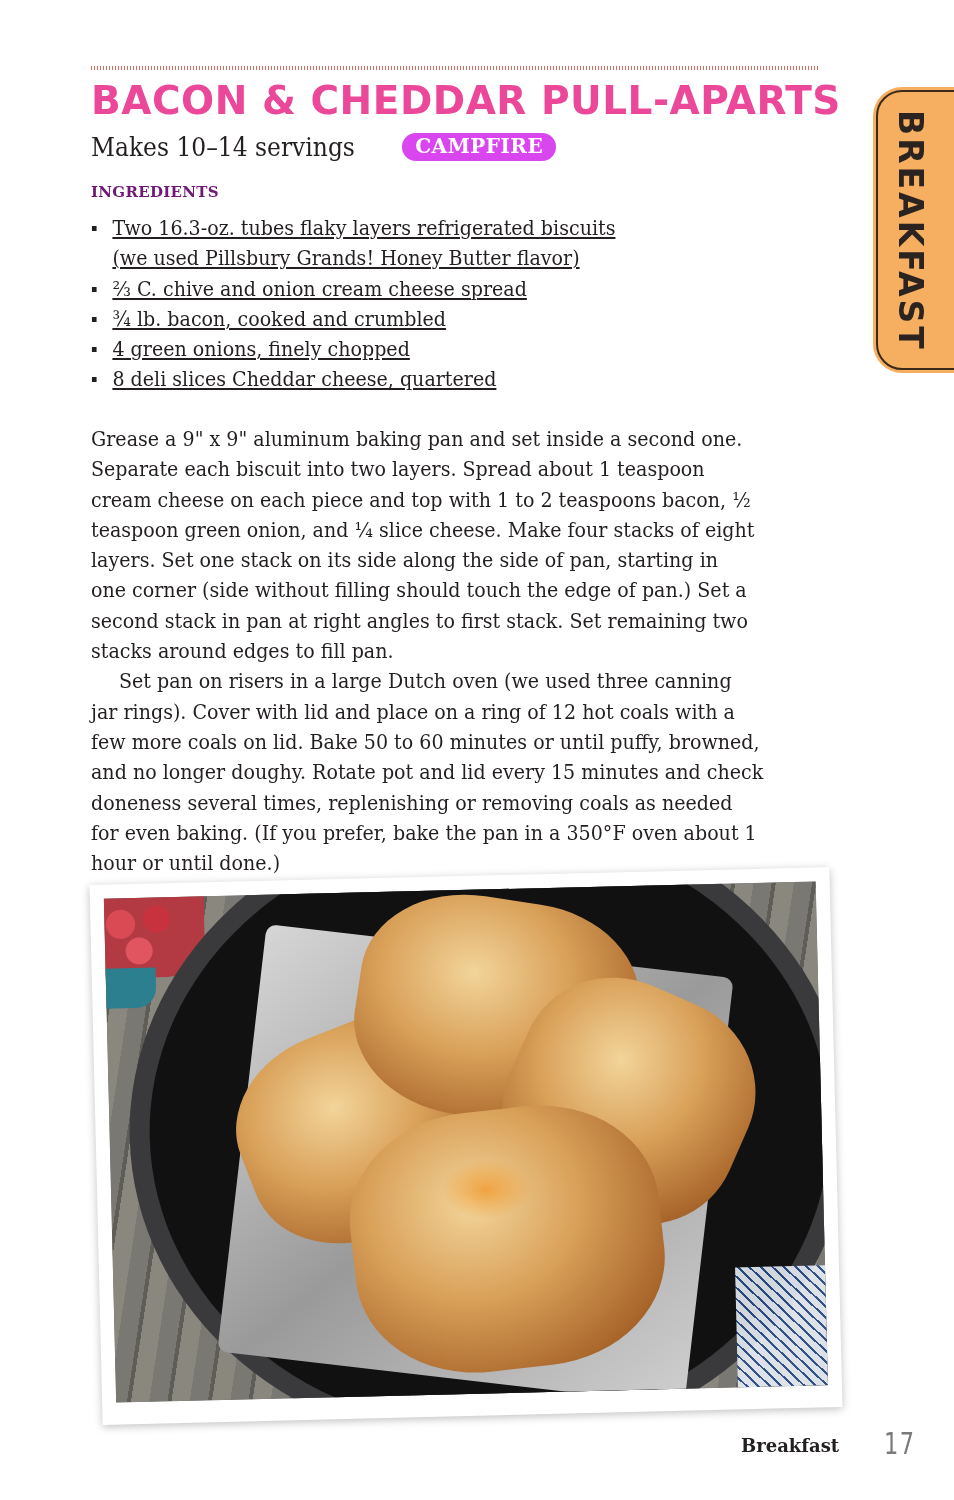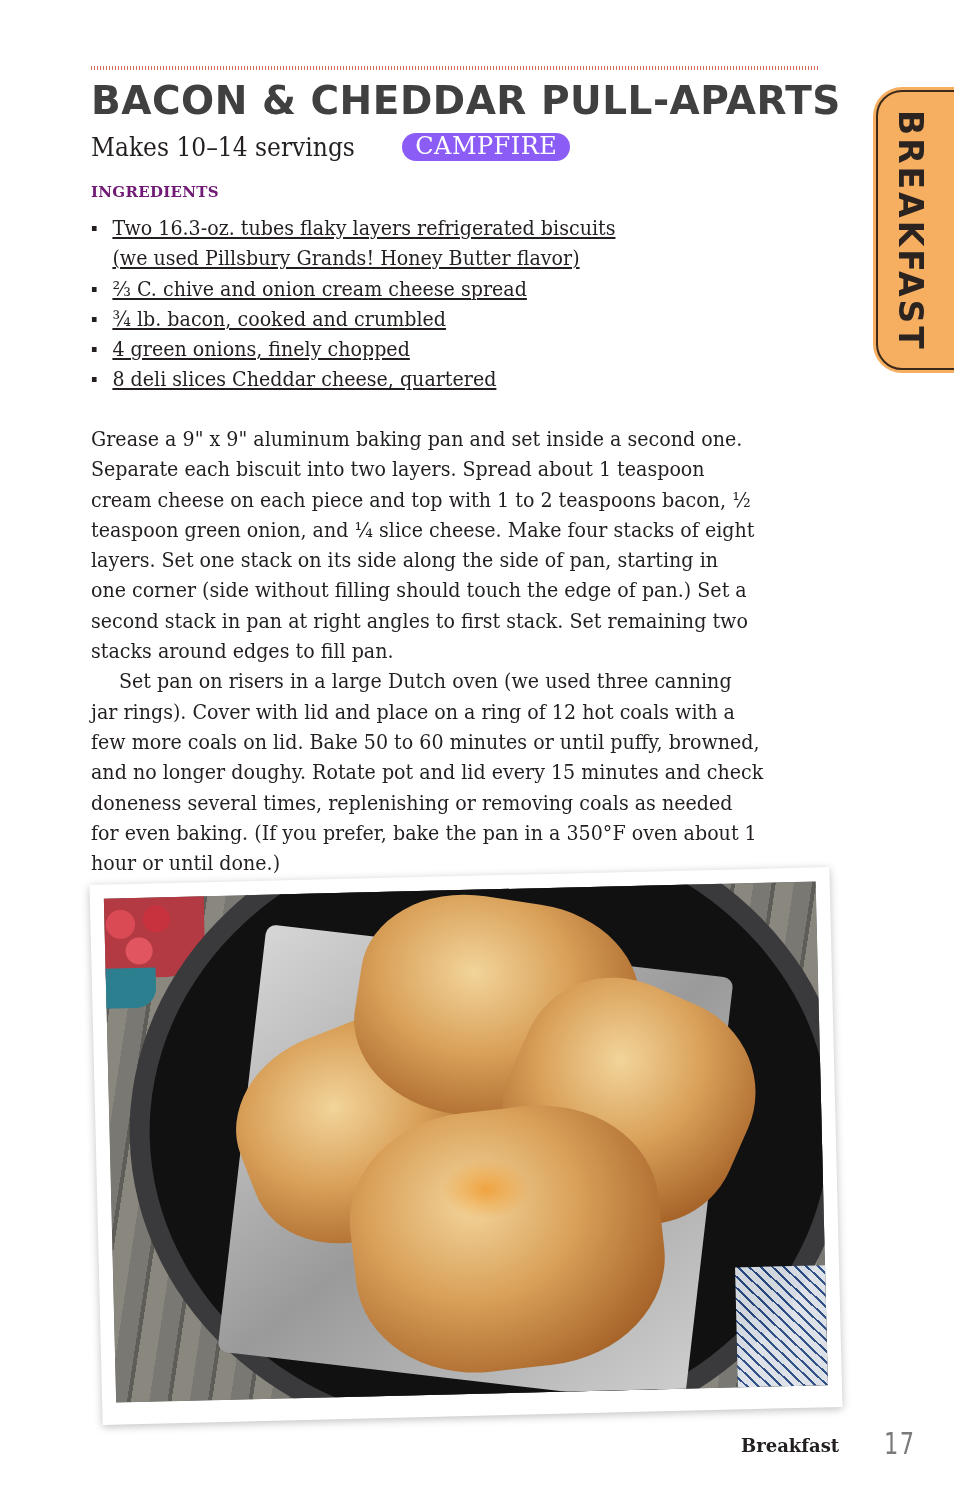--- a/index.html
+++ b/index.html
@@ -7,37 +7,37 @@
     body { position: relative; font-family: "DejaVu Serif", serif; color: #231f20; }
 
     .rule {
       position: absolute; left: 91px; top: 66px; width: 727px; height: 4px;
       background: repeating-linear-gradient(90deg, #c9523f 0 1px, transparent 1px 3px);
       opacity: 0.85;
     }
     .title {
       position: absolute; left: 91px; top: 78px;
       font-family: "DejaVu Sans", sans-serif; font-weight: bold;
-      font-size: 39px; letter-spacing: 0.5px; color: #404040;
+      font-size: 39px; letter-spacing: 0.5px; color: #ec4899;
       transform: scaleX(1.0); transform-origin: left;
       white-space: nowrap;
     }
     .subtitle-row {
       position: absolute; left: 91px; top: 132px; display: flex; align-items: center;
     }
     .servings {
       font-family: "DejaVu Serif", serif; font-size: 26px; color: #231f20;
       transform: scaleX(0.9); transform-origin: left; white-space: nowrap;
       margin-right: -8px;
     }
     .badge {
       margin-left: 26px;
-      background: #8b5cf6; color: #fff;
-      font-family: "DejaVu Serif", serif; font-weight: normal;
-      font-size: 24px; letter-spacing: 0.5px;
+      background: #d946ef; color: #fff;
+      font-family: "DejaVu Serif", serif; font-weight: bold;
+      font-size: 20px; letter-spacing: 0.5px;
       padding: 1px 13px 2px 13px; border-radius: 14px;
       line-height: 25px;
     }
 
     .side-tab {
       position: absolute; left: 876px; top: 90px; width: 90px; height: 280px;
       background: #f6ae61; border: 2px solid #3b2a1a;
       border-radius: 26px 0 0 26px;
       box-shadow: 0 0 0 3px #f6ae61;
     }

